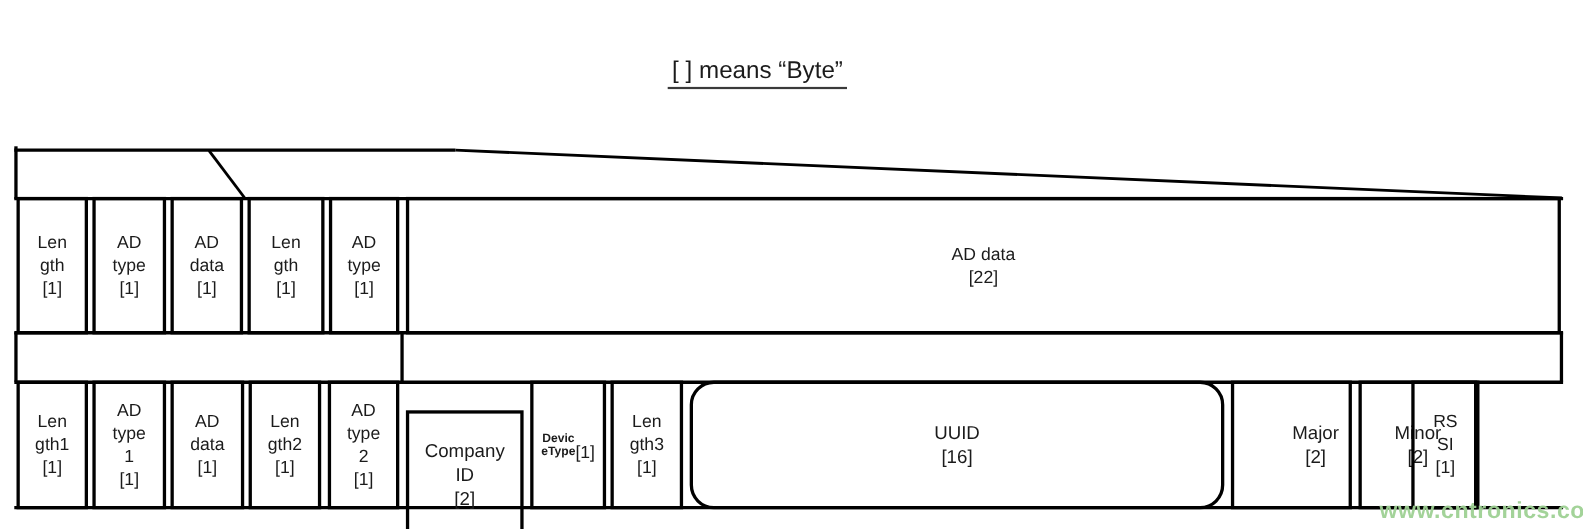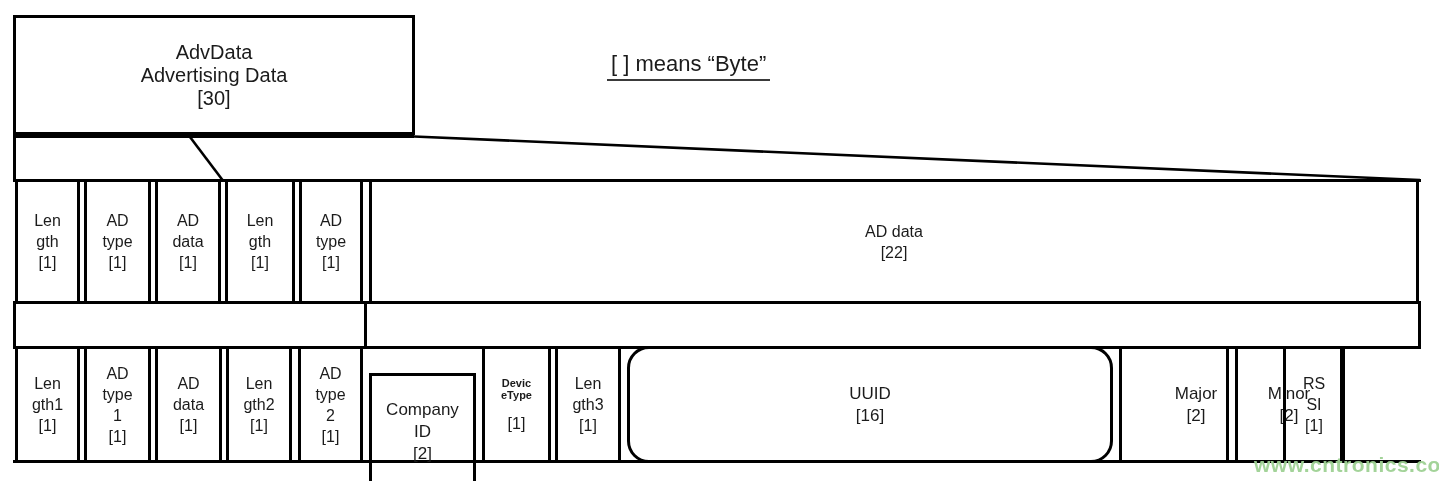--- a/index.html
+++ b/index.html
@@ -41,21 +41,21 @@
   .cell-mid { top: 179px; height: 125px; }
   .cell-bot { top: 346px; height: 117px; }
   .cell-text {
     white-space: pre-line;
     font-size: 16px;
     line-height: 21px;
   }
   .cell-text.big { font-size: 17px; line-height: 22px; }
   .devicetype-stack {
     display: flex;
-    flex-direction: column;
+    flex-direction: row;
     align-items: center;
   }
   .small-label {
     font-size: 11px;
     line-height: 12px;
     font-weight: bold;
     white-space: pre-line;
   }
   .devicetype-bytes {
     margin-top: 14px;
@@ -102,25 +102,20 @@
     <line x1="13" y1="180.5" x2="1421" y2="180.5" stroke="#000" stroke-width="3"></line>
     <line x1="13" y1="302.5" x2="1421" y2="302.5" stroke="#000" stroke-width="3"></line>
     <line x1="13" y1="347.5" x2="1421" y2="347.5" stroke="#000" stroke-width="3"></line>
     <line x1="13" y1="461.5" x2="1421" y2="461.5" stroke="#000" stroke-width="3"></line>
 
     <line x1="14.5" y1="302" x2="14.5" y2="347" stroke="#000" stroke-width="3"></line>
     <line x1="365.5" y1="302" x2="365.5" y2="347" stroke="#000" stroke-width="3"></line>
     <line x1="1419.5" y1="302" x2="1419.5" y2="347" stroke="#000" stroke-width="3"></line>
   </svg>
 
-  <div class="box top-box">
-    <div class="cell-text" style="font-size:20px; line-height:23px;">AdvData
-Advertising Data
-[30]</div>
-  </div>
 
   <div class="byte-note">[ ] means “Byte”</div>
 
   <div>
     <div class="box cell-mid" style="left:15px;  width:65px;">
         <div class="cell-text">Len
 gth
 [1]</div>
       </div>
     <div class="box cell-mid" style="left:84px;  width:67px;">

